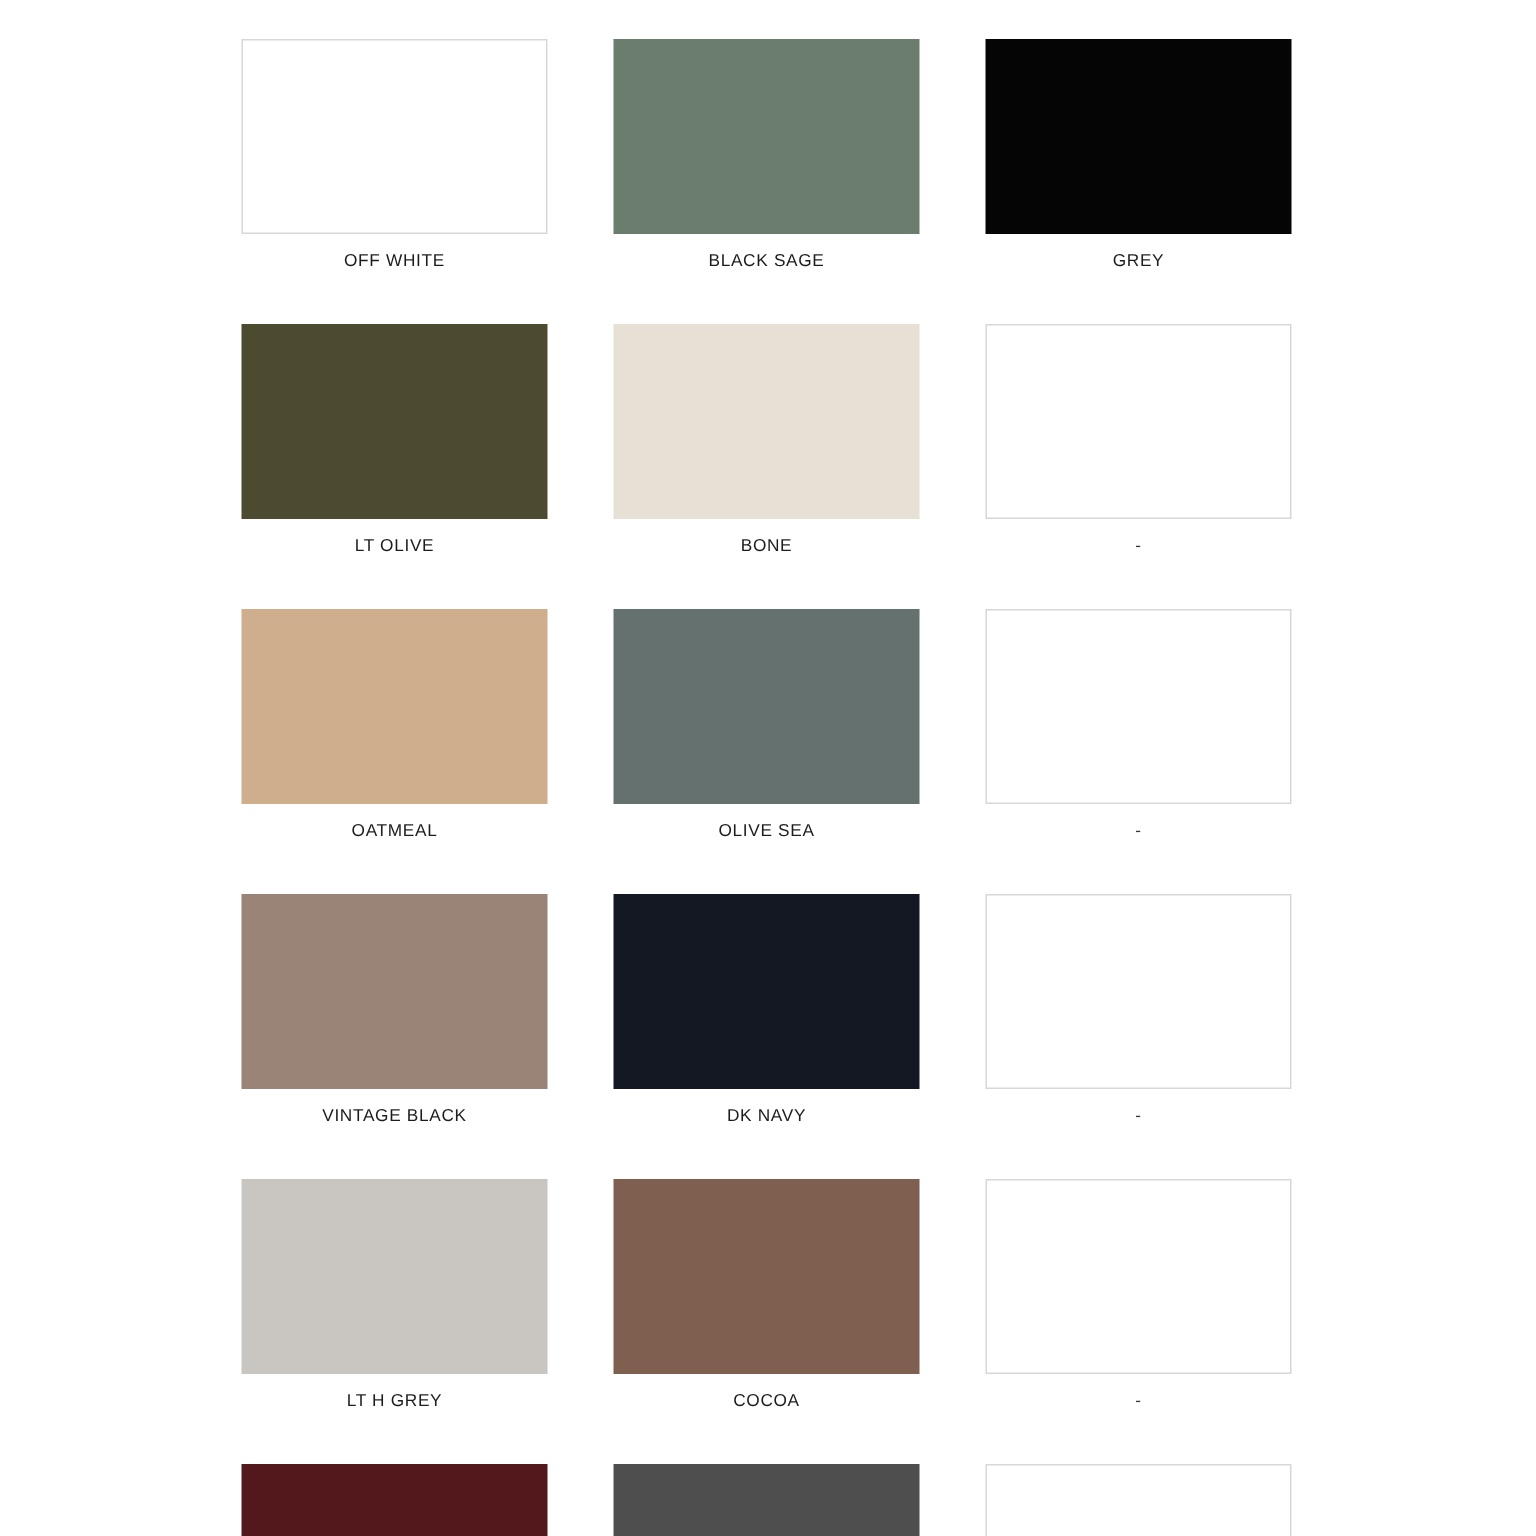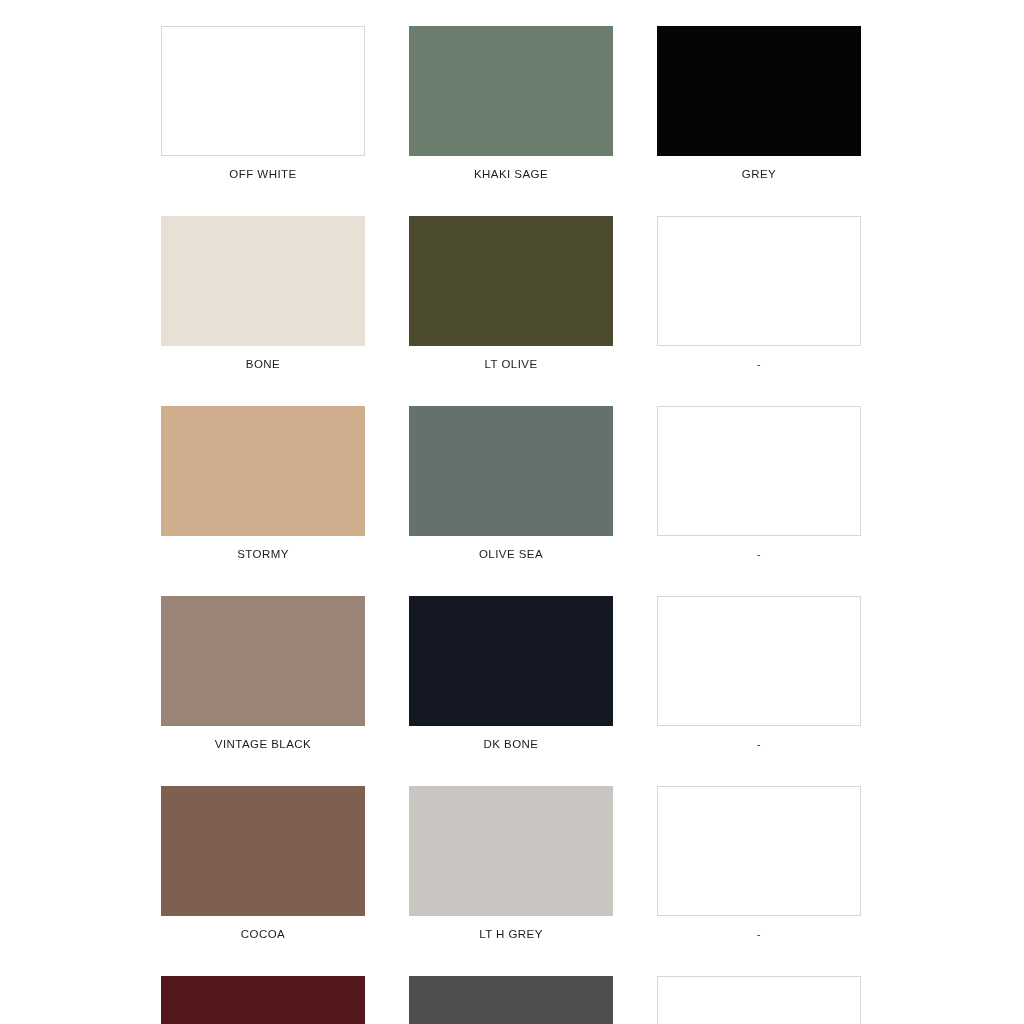--- a/index.html
+++ b/index.html
@@ -60,69 +60,69 @@
 <body>
 
 <div id="swatch-board">
   <div class="swatch-grid">
       <div class="swatch-cell">
         <div class="swatch-chip is-pale" style="background: rgb(255, 255, 255);"></div>
         <div class="swatch-label">OFF WHITE</div>
       </div>
       <div class="swatch-cell">
         <div class="swatch-chip" style="background: rgb(107, 125, 108);"></div>
-        <div class="swatch-label">KHAKI SAGE</div>
+        <div class="swatch-label">BLACK SAGE</div>
       </div>
       <div class="swatch-cell">
         <div class="swatch-chip" style="background: rgb(5, 5, 6);"></div>
         <div class="swatch-label">GREY</div>
       </div>
       <div class="swatch-cell">
+        <div class="swatch-chip" style="background: rgb(76, 75, 48);"></div>
+        <div class="swatch-label">LT OLIVE</div>
+      </div>
+      <div class="swatch-cell">
         <div class="swatch-chip" style="background: rgb(230, 225, 212);"></div>
         <div class="swatch-label">BONE</div>
-      </div>
-      <div class="swatch-cell">
-        <div class="swatch-chip" style="background: rgb(76, 75, 48);"></div>
-        <div class="swatch-label">LT OLIVE</div>
       </div>
       <div class="swatch-cell">
         <div class="swatch-chip is-empty" style="background: rgb(255, 255, 255);"></div>
         <div class="swatch-label is-placeholder">-</div>
       </div>
       <div class="swatch-cell">
         <div class="swatch-chip" style="background: rgb(207, 174, 142);"></div>
-        <div class="swatch-label">STORMY</div>
+        <div class="swatch-label">OATMEAL</div>
       </div>
       <div class="swatch-cell">
         <div class="swatch-chip" style="background: rgb(100, 113, 111);"></div>
         <div class="swatch-label">OLIVE SEA</div>
       </div>
       <div class="swatch-cell">
         <div class="swatch-chip is-empty" style="background: rgb(255, 255, 255);"></div>
         <div class="swatch-label is-placeholder">-</div>
       </div>
       <div class="swatch-cell">
         <div class="swatch-chip" style="background: rgb(154, 132, 119);"></div>
         <div class="swatch-label">VINTAGE BLACK</div>
       </div>
       <div class="swatch-cell">
         <div class="swatch-chip" style="background: rgb(19, 24, 35);"></div>
-        <div class="swatch-label">DK BONE</div>
+        <div class="swatch-label">DK NAVY</div>
       </div>
       <div class="swatch-cell">
         <div class="swatch-chip is-empty" style="background: rgb(255, 255, 255);"></div>
         <div class="swatch-label is-placeholder">-</div>
       </div>
       <div class="swatch-cell">
+        <div class="swatch-chip" style="background: rgb(201, 198, 194);"></div>
+        <div class="swatch-label">LT H GREY</div>
+      </div>
+      <div class="swatch-cell">
         <div class="swatch-chip" style="background: rgb(127, 95, 80);"></div>
         <div class="swatch-label">COCOA</div>
-      </div>
-      <div class="swatch-cell">
-        <div class="swatch-chip" style="background: rgb(201, 198, 194);"></div>
-        <div class="swatch-label">LT H GREY</div>
       </div>
       <div class="swatch-cell">
         <div class="swatch-chip is-empty" style="background: rgb(255, 255, 255);"></div>
         <div class="swatch-label is-placeholder">-</div>
       </div>
       <div class="swatch-cell">
         <div class="swatch-chip" style="background: rgb(82, 24, 28);"></div>
       </div>
       <div class="swatch-cell">
         <div class="swatch-chip" style="background: rgb(78, 78, 78);"></div>

